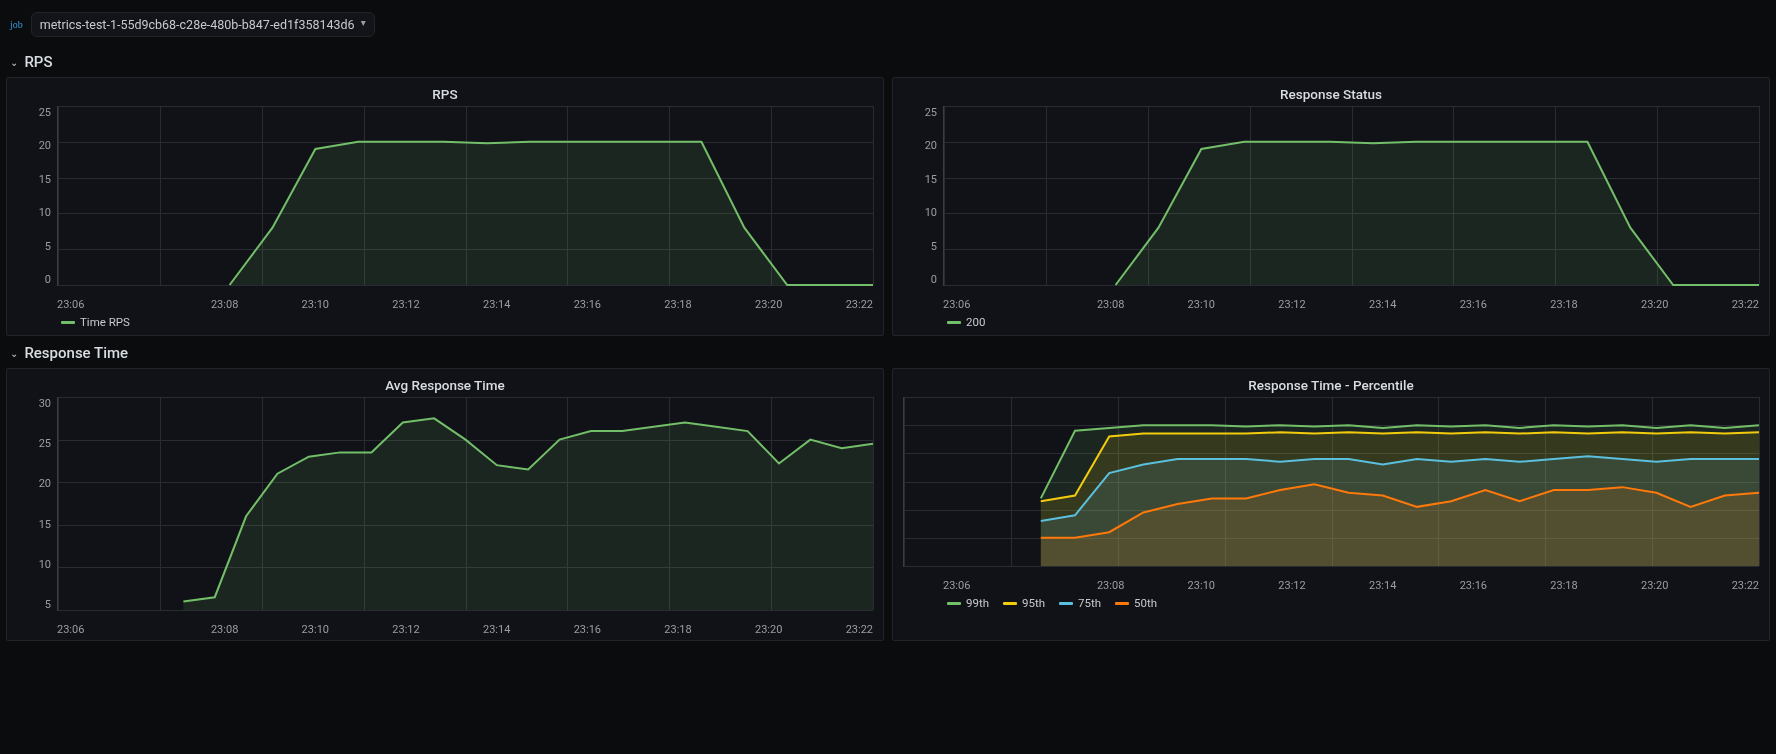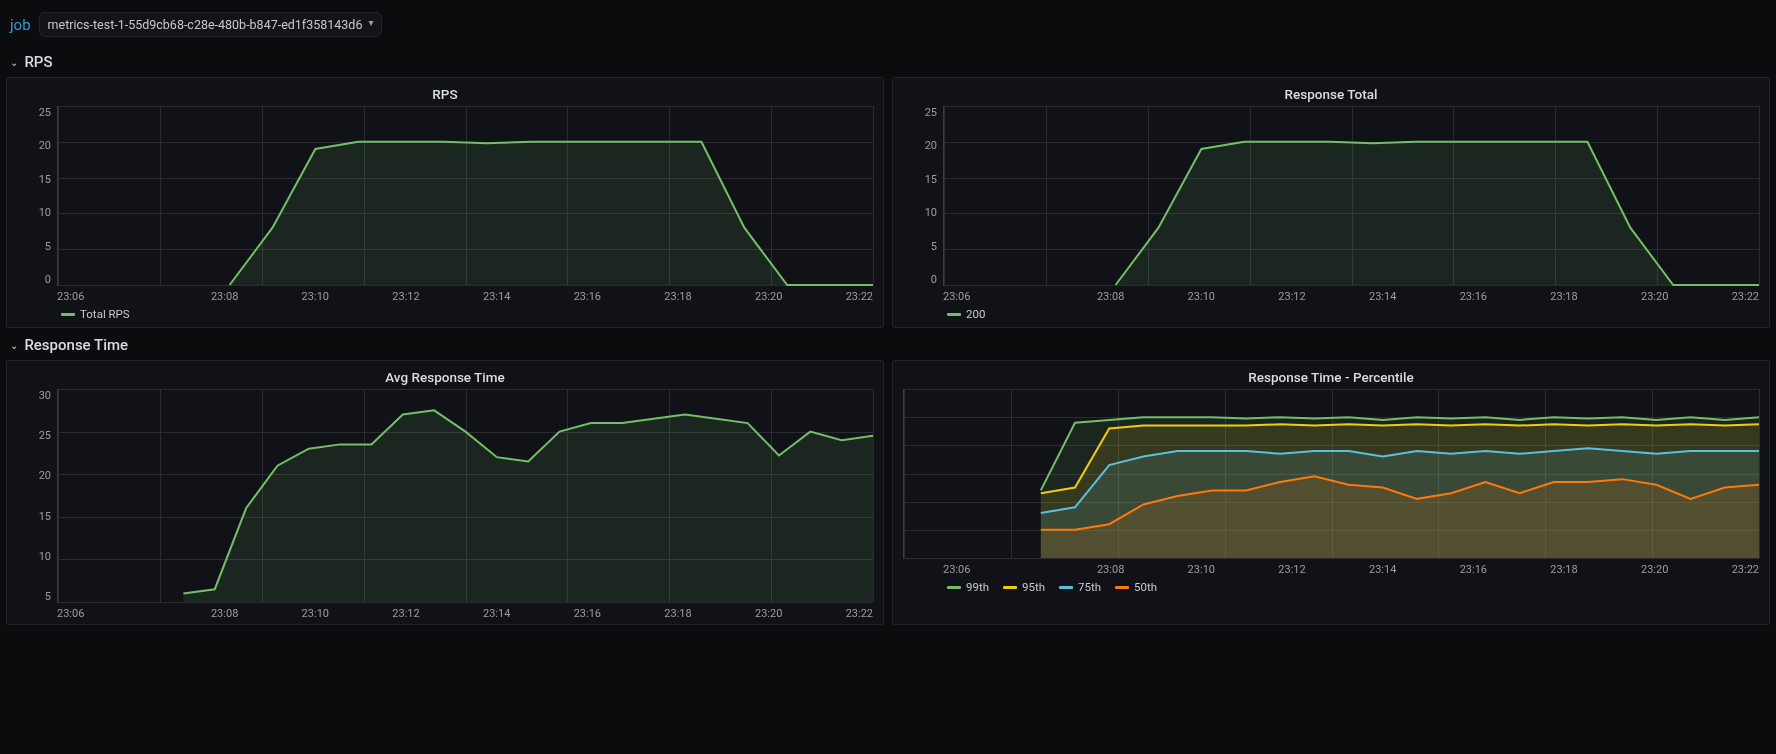--- a/index.html
+++ b/index.html
@@ -27,21 +27,22 @@
     width: 1776px;
   }
   .topbar {
     display: flex;
     align-items: center;
     gap: 8px;
     padding: 2px 0 8px 4px;
   }
   .label-job {
     color: var(--accent-blue);
-    font-size: 15px;
+    font-size: 10px;
+    font-family: Liberation Serif, serif;
   }
   .job-select {
     border: 1px solid var(--panel-border);
     border-radius: 6px;
     padding: 4px 8px;
     display: flex;
     gap: 6px;
     color: var(--text);
     font-size: 12.5px;
     background: #131419;
@@ -113,21 +114,21 @@
   svg.series {
     position: absolute;
     left: 0; top: 0; width: 100%; height: 100%;
     overflow: visible;
   }
   .x-axis {
     display: flex;
     margin-left: 40px;
     font-size: 11px;
     color: var(--text-dim);
-    padding-top: 4px;
+    padding-top: 12px;
   }
   .x-tick { flex: 1; text-align: right; }
   .x-tick.first { text-align: left; }
   .x-tick.last { text-align: right; }
   .legend {
     display: flex;
     gap: 14px;
     margin: 4px 0 2px 44px;
     font-size: 11.5px;
     color: var(--text);
@@ -195,26 +196,26 @@
         <span class="x-tick">23:12</span>
         <span class="x-tick">23:14</span>
         <span class="x-tick">23:16</span>
         <span class="x-tick">23:18</span>
         <span class="x-tick">23:20</span>
         <span class="x-tick last">23:22</span>
       </div>
     <div class="legend">
       <div class="legend-item">
         <span class="legend-swatch" style="background:var(--green)"></span>
-        <span>Total RPS</span>
+        <span>Time RPS</span>
       </div>
     </div>
   </div>
   <div class="panel">
-    <div class="panel-title">Response Total</div>
+    <div class="panel-title">Response Status</div>
     <div class="plot-wrap" style="height:180px">
       <div class="y-axis" id="yaxis-status">
           <span>25</span>
           <span>20</span>
           <span>15</span>
           <span>10</span>
           <span>5</span>
           <span>0</span>
         </div>
       <div class="plot-area" id="plot-status">

